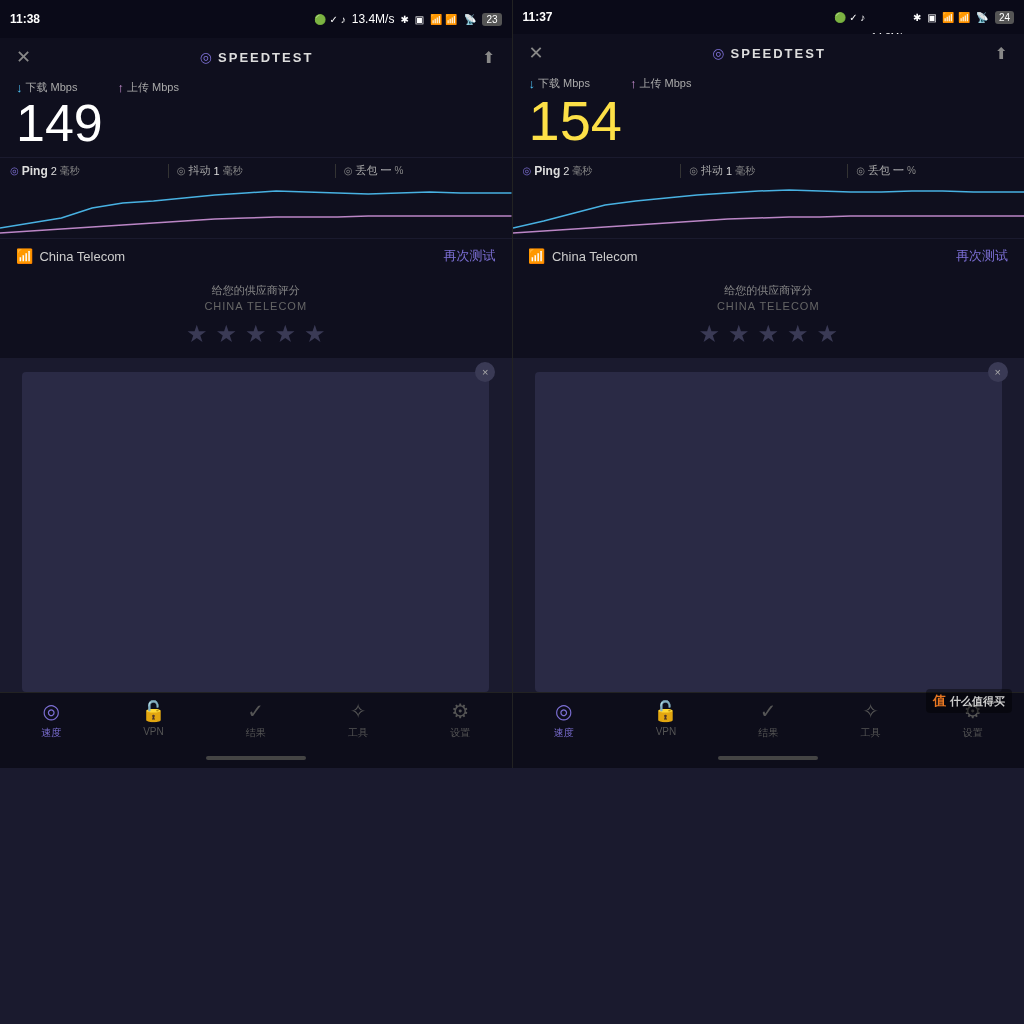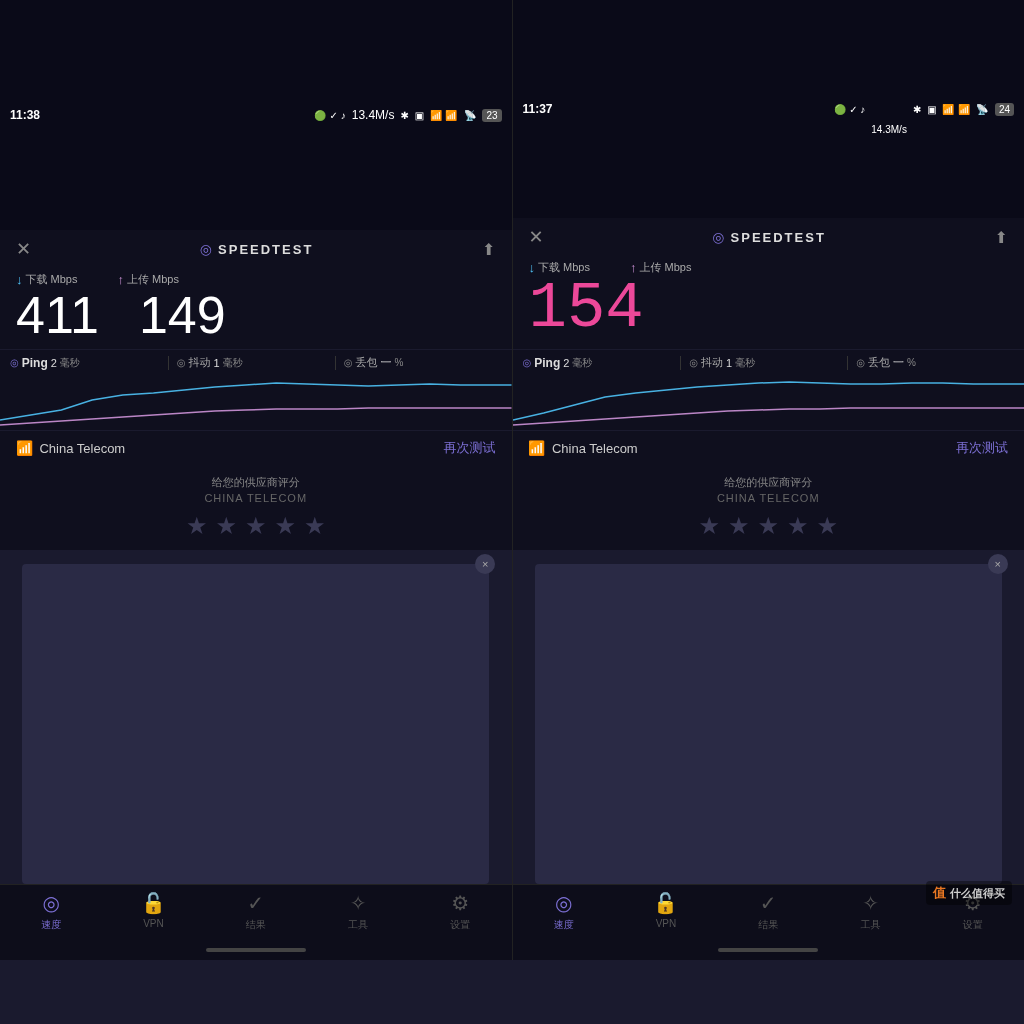--- a/index.html
+++ b/index.html
@@ -36,21 +36,21 @@
       display: flex;
       align-items: center;
       justify-content: space-between;
       padding: 8px 16px;
       background: #0f0f1e;
     }
   </style>
 </head>
 <body>
 
-<div id="app" style="width:1024px;height:960px;display:flex;flex-direction:column;background:#0d0d1a;">
+<div id="app" style="width:1024px;height:768px;display:flex;flex-direction:column;background:#0d0d1a;">
 
   <div style="display:flex;flex:1;overflow:hidden;">
 
     <div class="phone-screen">
 
       <div class="status-bar" style="background:#0a0a18;height:28px;display:flex;align-items:center;justify-content:space-between;padding:0 10px;">
         <span style="font-size:12px;color:#fff;font-weight:600;">11:38</span>
         <div style="display:flex;align-items:center;gap:6px;">
           <span style="font-size:10px;color:#fff;">🟢 ✓ ♪</span>
           <span style="font-size:12px;color:#fff;">13.4M/s</span>
@@ -76,21 +76,20 @@
           <span style="display:flex;align-items:center;gap:3px;">
             <span style="color:#4fc3f7;font-size:13px;">↓</span>
             <span>下载 Mbps</span>
           </span>
           <span style="display:flex;align-items:center;gap:3px;">
             <span style="color:#ce93d8;font-size:13px;">↑</span>
             <span>上传 Mbps</span>
           </span>
         </div>
         <div style="display:flex;gap:40px;align-items:baseline;">
-          <span style="font-size:52px;font-weight:200;color:#fff;line-height:1;">411</span>
           <span style="font-size:52px;font-weight:200;color:#fff;line-height:1;">149</span>
         </div>
       </div>
 
       <div style="display:flex;align-items:center;padding:5px 10px;background:#0f0f1e;font-size:11px;color:#aaa;border-top:1px solid #1a1a2e;">
         <div style="display:flex;align-items:center;gap:3px;flex:1;">
           <span style="color:#7c6fd4;font-size:10px;">◎</span>
           <span style="font-weight:700;color:#ddd;font-size:12px;">Ping</span>
           <span style="color:#ddd;">2</span>
           <span style="color:#888;font-size:10px;">毫秒</span>
@@ -204,21 +203,21 @@
           <span style="display:flex;align-items:center;gap:3px;">
             <span style="color:#4fc3f7;font-size:13px;">↓</span>
             <span>下载 Mbps</span>
           </span>
           <span style="display:flex;align-items:center;gap:3px;">
             <span style="color:#ce93d8;font-size:13px;">↑</span>
             <span>上传 Mbps</span>
           </span>
         </div>
         <div style="display:flex;gap:40px;align-items:baseline;">
-          <span style="font-size:64px;font-weight:200;color:#ec4899;line-height:1;font-family:Liberation Mono, monospace;">154</span>
+          <span style="font-size:56px;font-weight:200;color:#fde047;line-height:1;">154</span>
         </div>
       </div>
 
       <div style="display:flex;align-items:center;padding:5px 10px;background:#0f0f1e;font-size:11px;color:#aaa;border-top:1px solid #1a1a2e;">
         <div style="display:flex;align-items:center;gap:3px;flex:1;">
           <span style="color:#7c6fd4;font-size:10px;">◎</span>
           <span style="font-weight:700;color:#ddd;font-size:12px;">Ping</span>
           <span style="color:#ddd;">2</span>
           <span style="color:#888;font-size:10px;">毫秒</span>
         </div>

